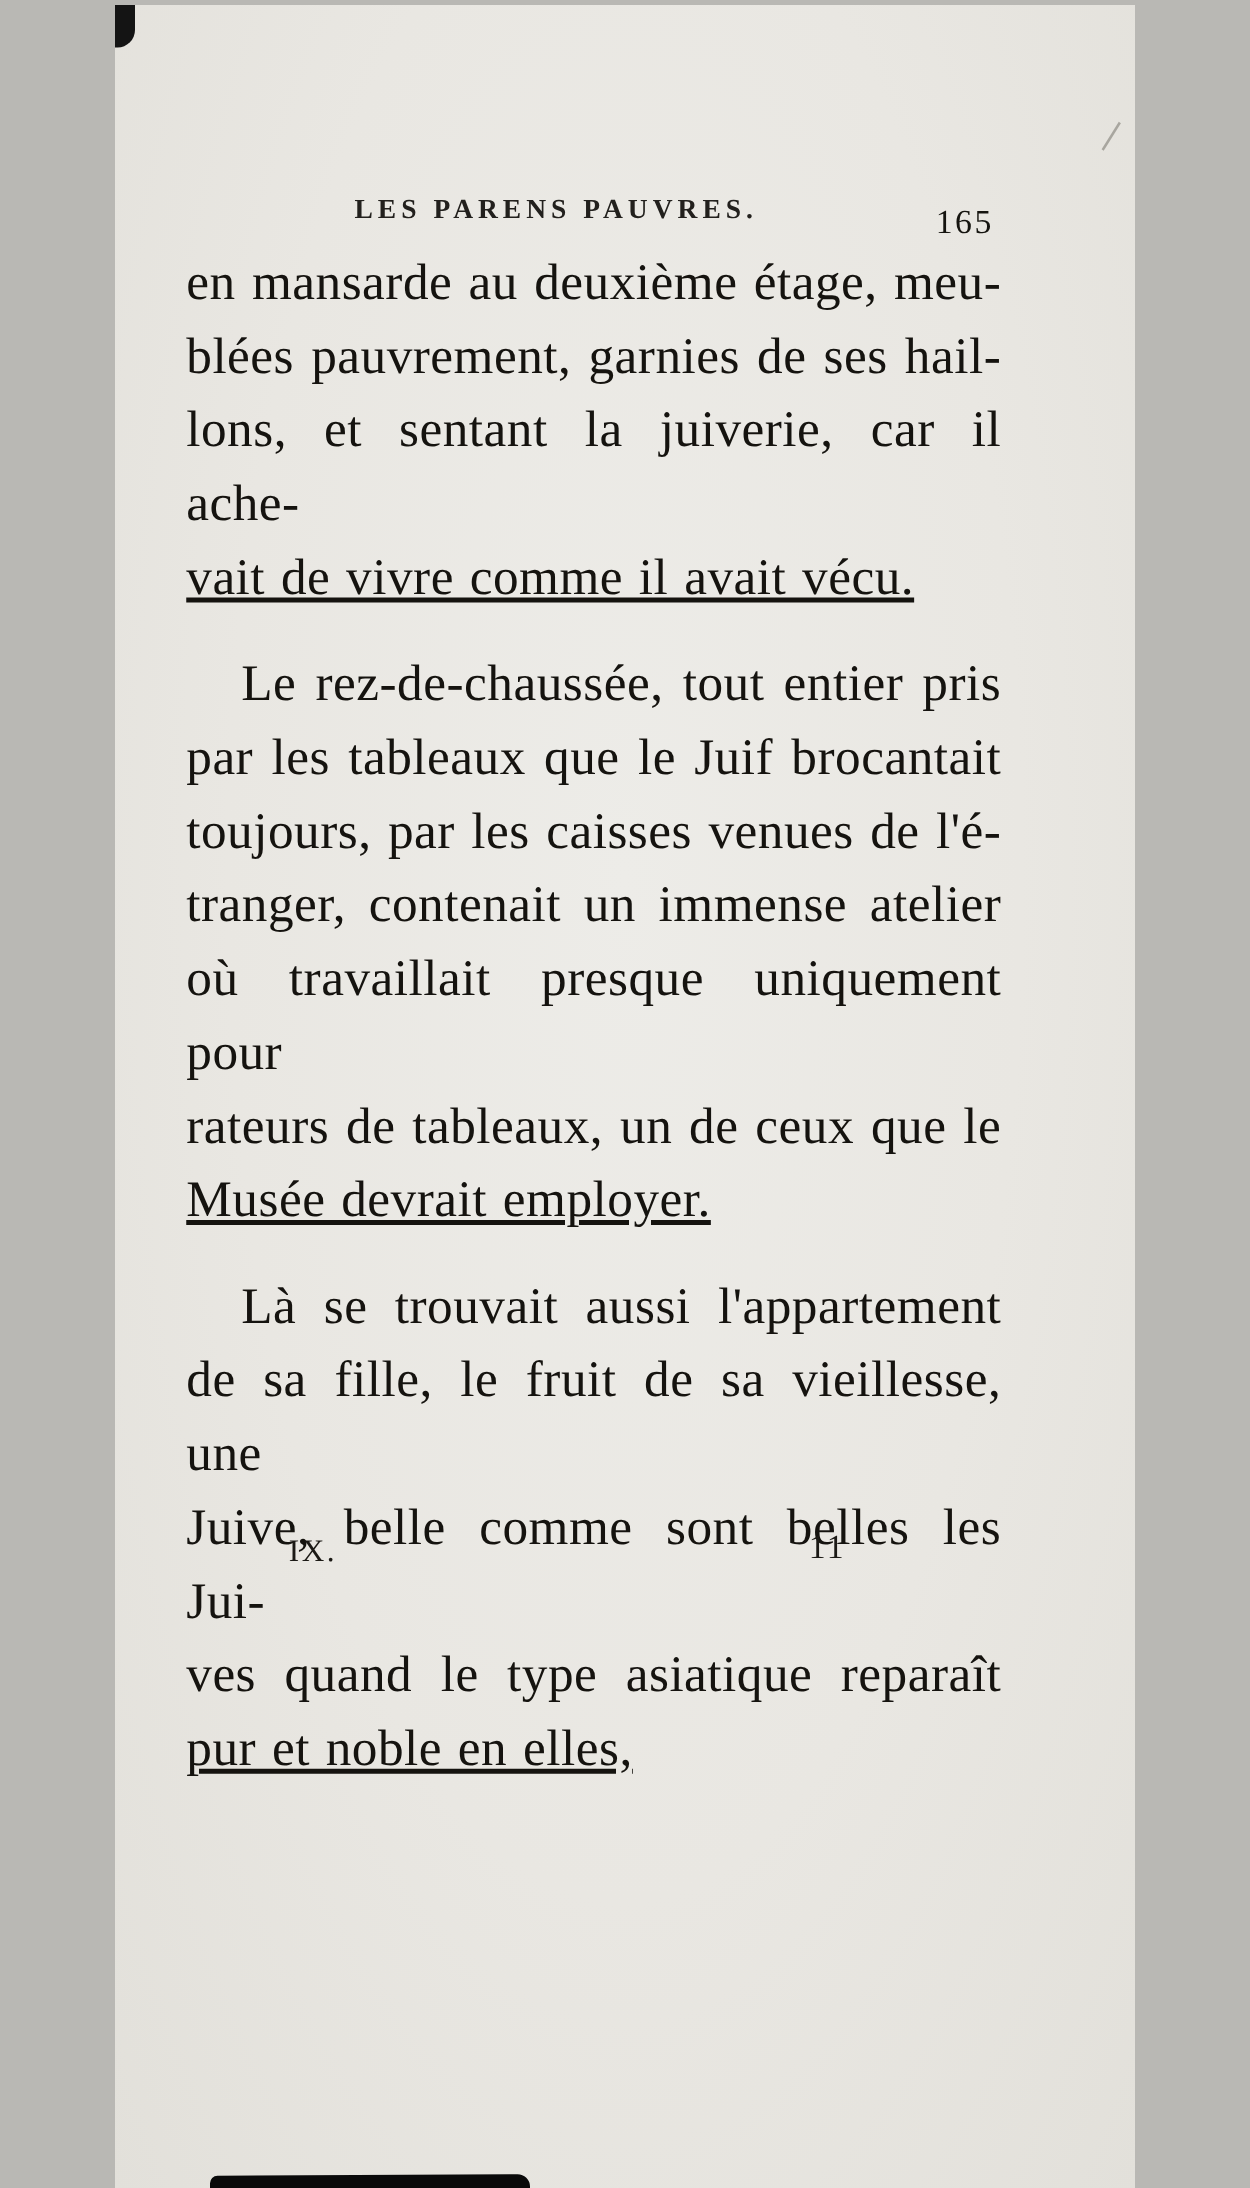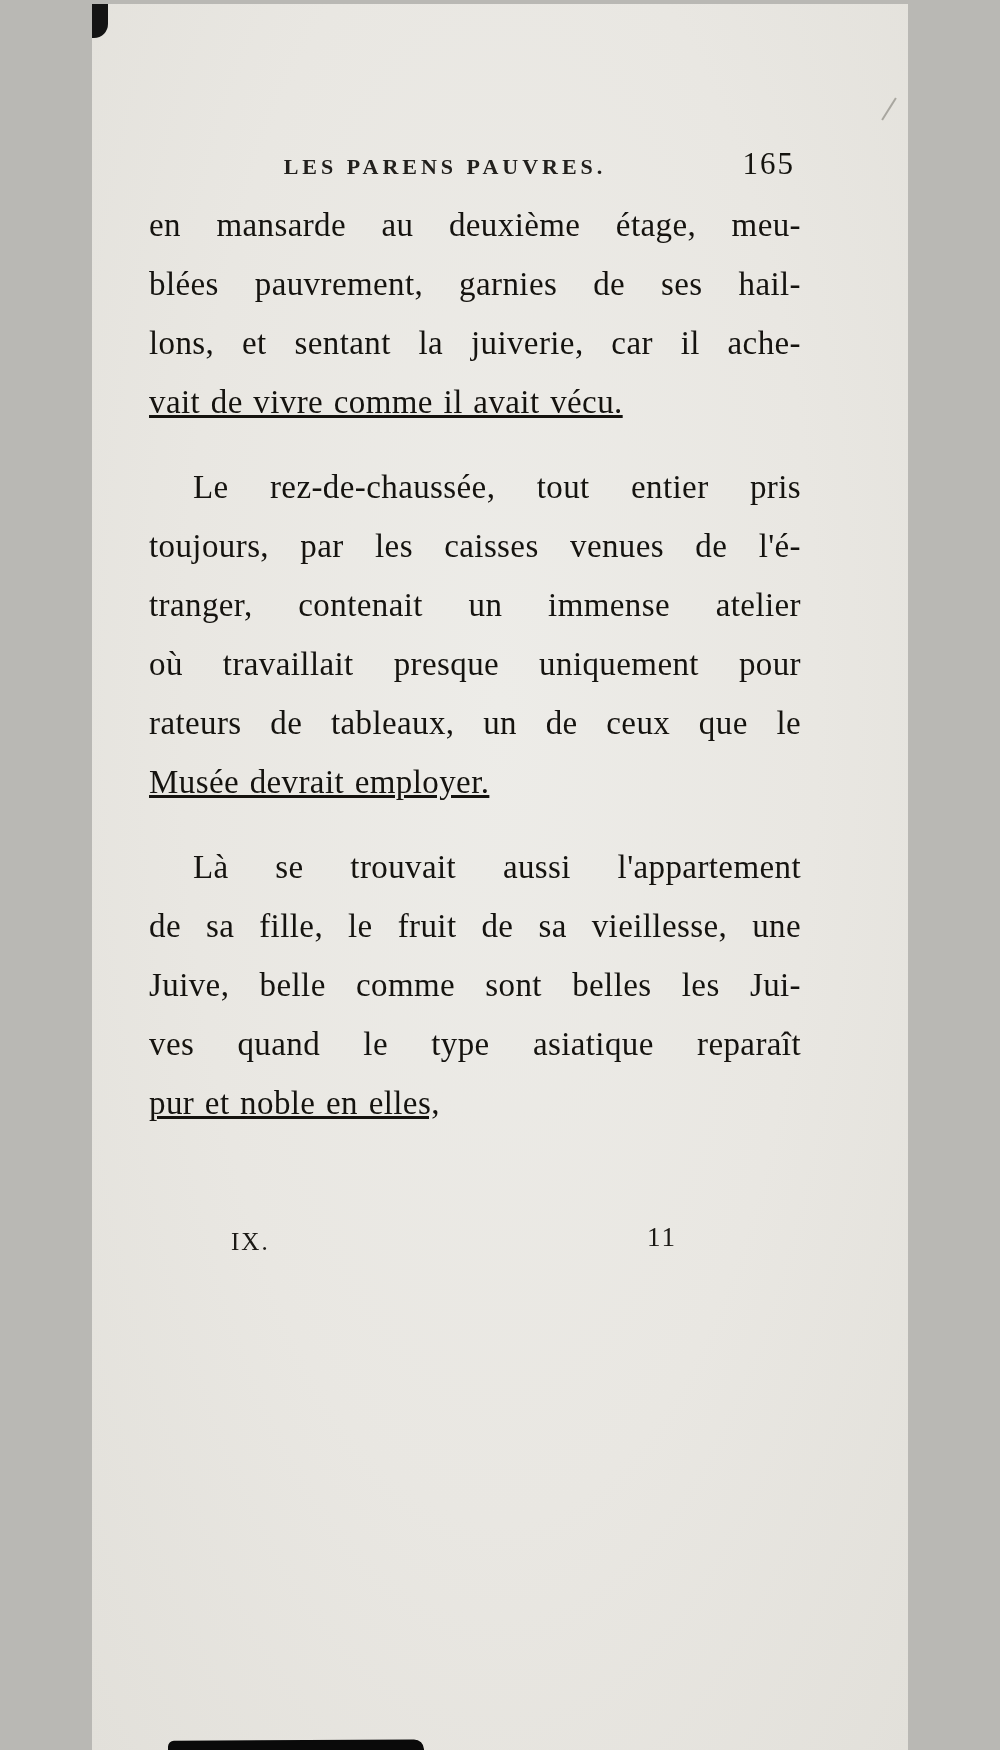--- a/index.html
+++ b/index.html
@@ -31,27 +31,27 @@
     text-align: center;
     top: 8px;
     font-size: 22px;
     font-weight: bold;
     letter-spacing: 4px;
     color: #22201d;
   }
   .head-pagenum {
     position: absolute;
     right: 6px;
-    top: 0;
-    font-size: 31px;
+    top: 16px;
+    font-size: 27px;
     letter-spacing: 2px;
     color: #15140f;
   }
   .text-block {
-    font-size: 33px;
+    font-size: 41px;
     line-height: 59px;
     letter-spacing: 0.4px;
     word-spacing: 2px;
     color: #15130f;
   }
   .paragraph { margin-bottom: 26px; }
   .paragraph:last-child { margin-bottom: 0; }
   .line {
     text-align: justify;
     text-align-last: justify;
@@ -111,20 +111,21 @@
     <div class="text-block">
 
     <div class="paragraph">
           <div class="line">en mansarde au deuxième étage, meu-</div>
           <div class="line">blées pauvrement, garnies de ses hail-</div>
           <div class="line">lons, et sentant la juiverie, car il ache-</div>
           <div class="line last">vait de vivre comme il avait vécu.</div>
         </div>
         <div class="paragraph">
           <div class="line indent">Le rez-de-chaussée, tout entier pris</div>
+          <div class="line">par les tableaux que le Juif brocantait</div>
           <div class="line">toujours, par les caisses venues de l'é-</div>
           <div class="line">tranger, contenait un immense atelier</div>
           <div class="line">où travaillait presque uniquement pour</div>
           <div class="line">rateurs de tableaux, un de ceux que le</div>
           <div class="line last">Musée devrait employer.</div>
         </div>
         <div class="paragraph">
           <div class="line indent">Là se trouvait aussi l'appartement</div>
           <div class="line">de sa fille, le fruit de sa vieillesse, une</div>
           <div class="line">Juive, belle comme sont belles les Jui-</div>

